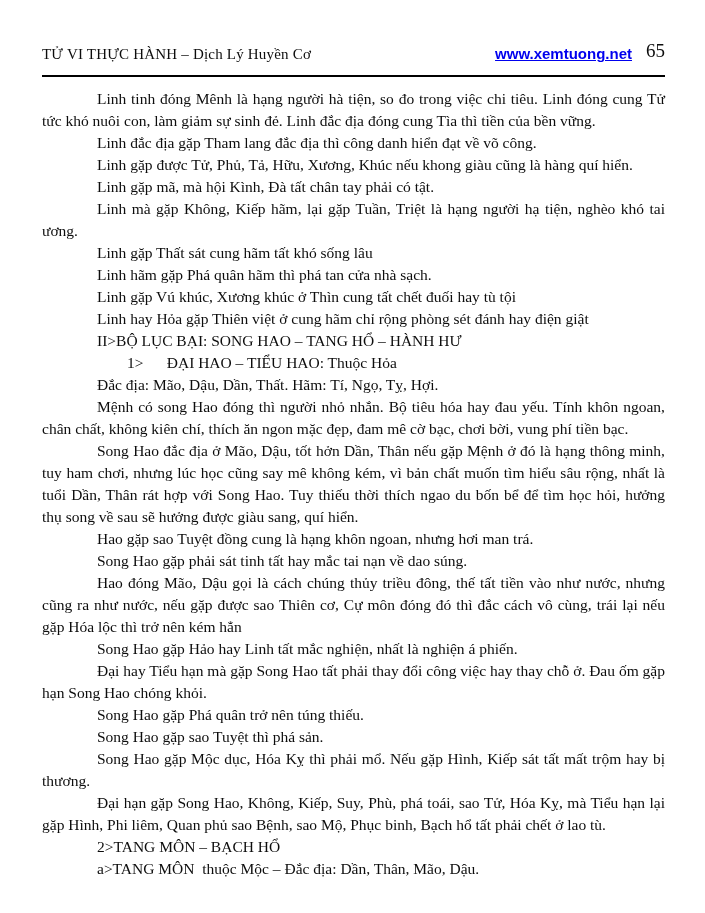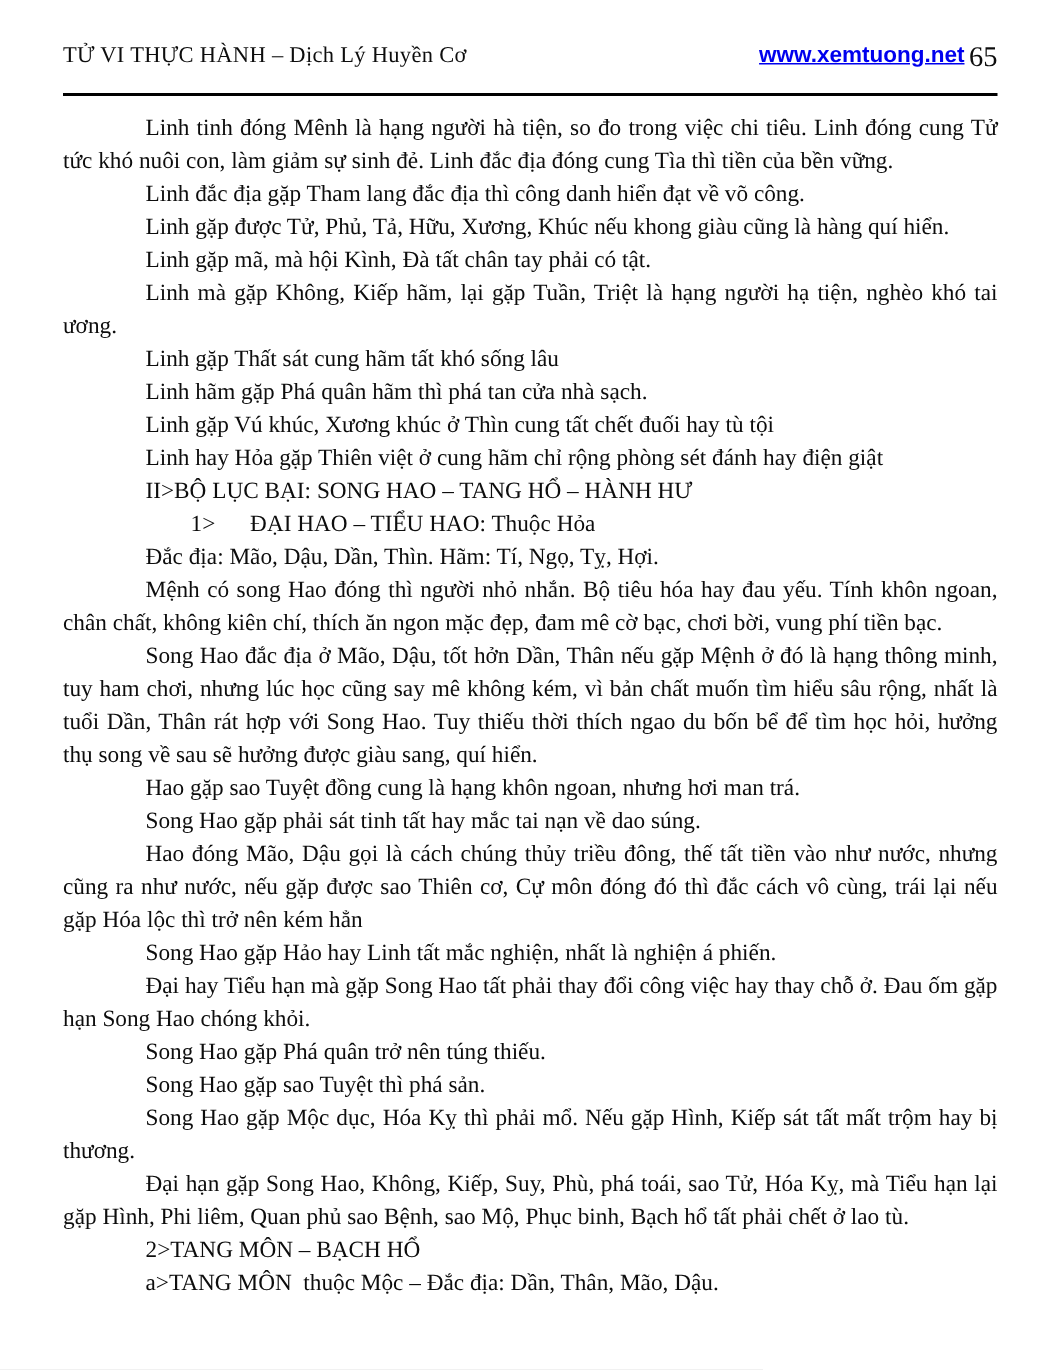--- a/index.html
+++ b/index.html
@@ -7,39 +7,39 @@
     padding: 0;
     background: #e8e8e8;
   }
   .page {
     position: relative;
     width: 705px;
     height: 913px;
     margin: 0 auto;
     background: #ffffff;
     box-sizing: border-box;
-    padding: 28px 40px 0 42px;
+    padding: 40px 40px 0 42px;
     overflow: hidden;
     font-family: "Liberation Serif", "DejaVu Serif", serif;
     color: #0d0d0d;
   }
   .header-row {
     display: flex;
     justify-content: space-between;
     align-items: baseline;
     font-size: 15px;
   }
   .header-title {
     letter-spacing: 0.2px;
     white-space: nowrap;
   }
   .header-right {
     display: flex;
-    align-items: flex-start;
-    gap: 3px;
+    align-items: flex-end;
+    gap: 14px;
     white-space: nowrap;
   }
   .website-link {
     font-family: "Liberation Sans", "DejaVu Sans", sans-serif;
     font-weight: bold;
     font-size: 15px;
     color: #0000ee;
     text-decoration: underline;
     cursor: pointer;
   }
@@ -85,21 +85,21 @@
       <p><span>Linh đắc địa gặp Tham lang đắc địa thì công danh hiển đạt về võ công.</span></p>
       <p><span>Linh gặp được Tử, Phủ, Tả, Hữu, Xương, Khúc nếu khong giàu cũng là hàng quí hiển.</span></p>
       <p><span>Linh gặp mã, mà hội Kình, Đà tất chân tay phải có tật.</span></p>
       <p><span>Linh mà gặp Không, Kiếp hãm, lại gặp Tuần, Triệt là hạng người hạ tiện, nghèo khó tai ương.</span></p>
       <p><span>Linh gặp Thất sát cung hãm tất khó sống lâu</span></p>
       <p><span>Linh hãm gặp Phá quân hãm thì phá tan cửa nhà sạch.</span></p>
       <p><span>Linh gặp Vú khúc, Xương khúc ở Thìn cung tất chết đuối hay tù tội</span></p>
       <p><span>Linh hay Hỏa gặp Thiên việt ở cung hãm chỉ rộng phòng sét đánh hay điện giật</span></p>
       <p><span>II&gt;</span><span class="bold">BỘ LỤC BẠI:</span><span> SONG HAO – TANG HỔ – HÀNH HƯ</span></p>
       <p class="sub-heading"><span>1&gt;&nbsp;&nbsp;&nbsp;&nbsp;&nbsp;&nbsp;ĐẠI HAO – TIỂU HAO: Thuộc Hỏa</span></p>
-      <p><span>Đắc địa: Mão, Dậu, Dần, Thìn. Hãm: Tí, Ngọ, Tỵ, Hợi.</span></p>
+      <p><span>Đắc địa: Mão, Dậu, Dần, Thất. Hãm: Tí, Ngọ, Tỵ, Hợi.</span></p>
       <p><span>Mệnh có song Hao đóng thì người nhỏ nhắn. Bộ tiêu hóa hay đau yếu. Tính khôn ngoan, chân chất, không kiên chí, thích ăn ngon mặc đẹp, đam mê cờ bạc, chơi bời, vung phí tiền bạc.</span></p>
       <p><span>Song Hao đắc địa ở Mão, Dậu, tốt hởn Dần, Thân nếu gặp Mệnh ở đó là hạng thông minh, tuy ham chơi, nhưng lúc học cũng say mê không kém, vì bản chất muốn tìm hiểu sâu rộng, nhất là tuổi Dần, Thân rát hợp với Song Hao. Tuy thiếu thời thích ngao du bốn bể để tìm học hỏi, hưởng thụ song về sau sẽ hưởng được giàu sang, quí hiển.</span></p>
       <p><span>Hao gặp sao Tuyệt đồng cung là hạng khôn ngoan, nhưng hơi man trá.</span></p>
       <p><span>Song Hao gặp phải sát tinh tất hay mắc tai nạn về dao súng.</span></p>
       <p><span>Hao đóng Mão, Dậu gọi là cách chúng thủy triều đông, thế tất tiền vào như nước, nhưng cũng ra như nước, nếu gặp được sao Thiên cơ, Cự môn đóng đó thì đắc cách vô cùng, trái lại nếu gặp Hóa lộc thì trở nên kém hẳn</span></p>
       <p><span>Song Hao gặp Hảo hay Linh tất mắc nghiện, nhất là nghiện á phiến.</span></p>
       <p><span>Đại hay Tiểu hạn mà gặp Song Hao tất phải thay đổi công việc hay thay chỗ ở. Đau ốm gặp hạn Song Hao chóng khỏi.</span></p>
       <p><span>Song Hao gặp Phá quân trở nên túng thiếu.</span></p>
       <p><span>Song Hao gặp sao Tuyệt thì phá sản.</span></p>
       <p><span>Song Hao gặp Mộc dục, Hóa Kỵ thì phải mổ. Nếu gặp Hình, Kiếp sát tất mất trộm hay bị thương.</span></p>

